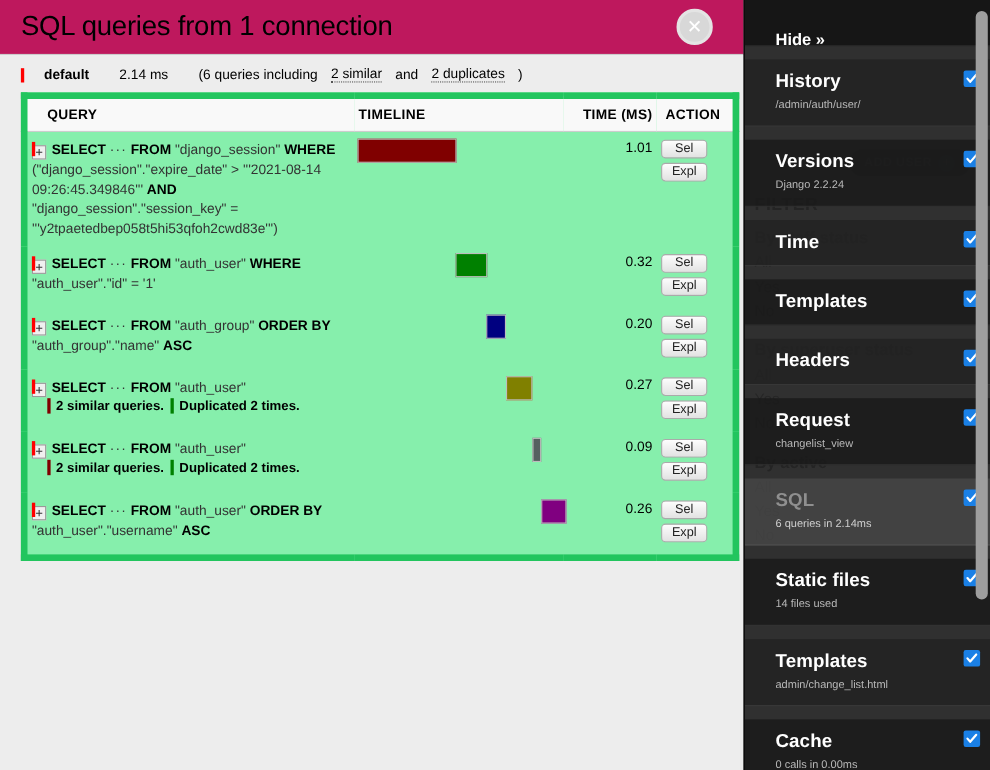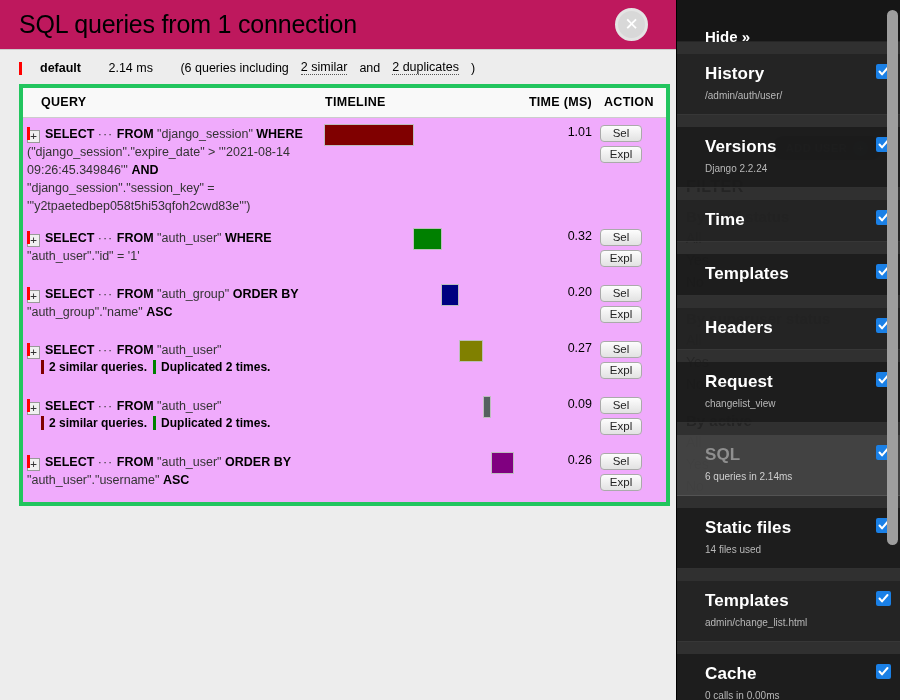--- a/index.html
+++ b/index.html
@@ -113,21 +113,21 @@
     background: #f00; margin-right: 6px;
   }
   #summary b { font-weight: bold; }
   #summary .lnk {
     color: #000; text-decoration: none;
     border-bottom: 1px dotted #555;
   }
 
   table.djtbl {
     width: 100%; border-collapse: collapse;
-    background: #f0abfc; border: 4px solid #22c55e;
+    background: #86efac; border: 6px solid #22c55e;
     table-layout: fixed;
   }
   table.djtbl thead th {
     font-size: 12.5px; font-weight: bold; text-align: left;
     padding: 7px 4px 8px 4px;
     background: #f9f9f9;
     border-bottom: 1px solid #ccc;
     letter-spacing: .3px;
     color: #000;
   }

